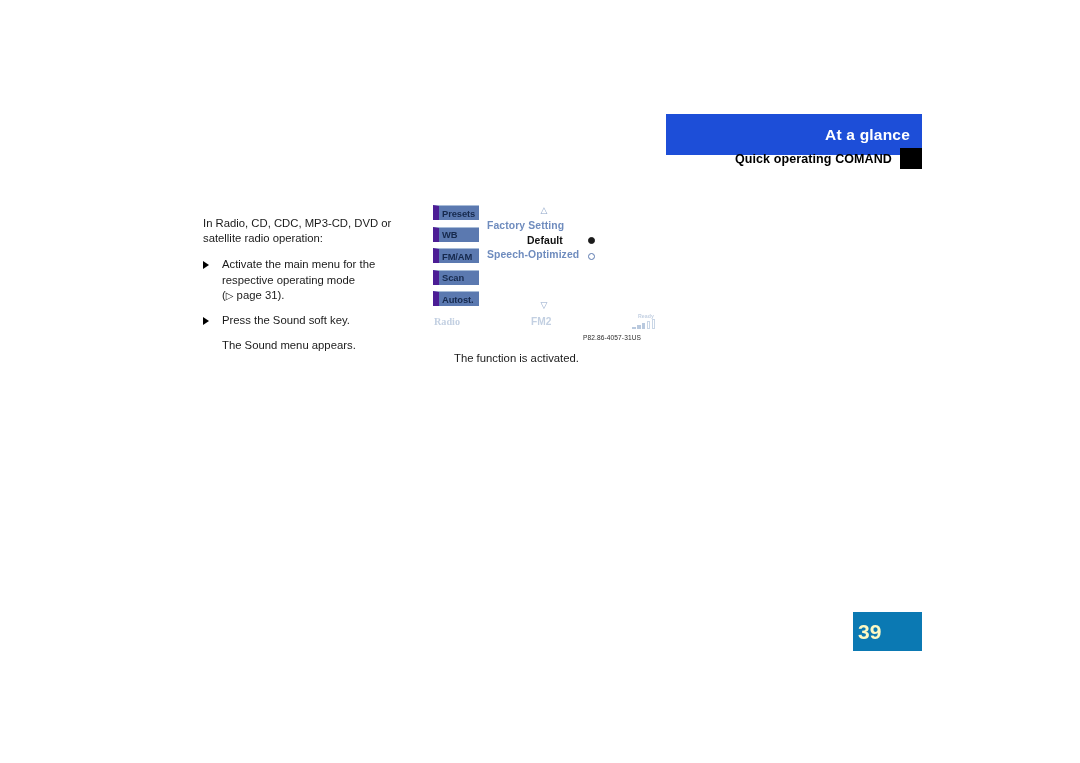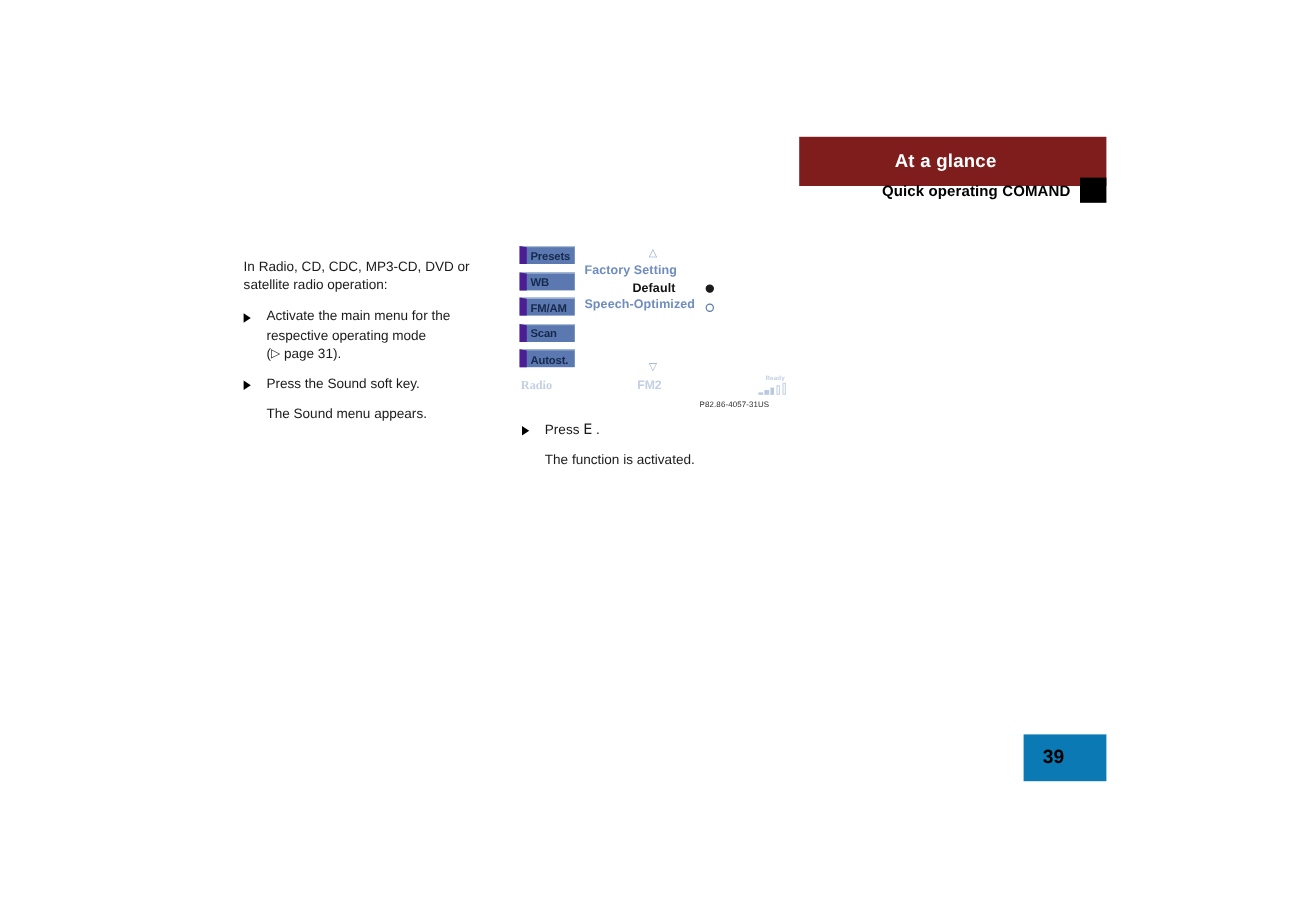--- a/index.html
+++ b/index.html
@@ -16,24 +16,24 @@
     overflow: hidden;
   }
 
   
   #header-band {
     position: absolute;
     left: 666px;
     top: 114px;
     width: 256px;
     height: 41px;
-    background: #7f1d1d;
-    display: flex;
-    align-items: center;
-    justify-content: center;
+    background: #1d4ed8;
+    display: flex;
+    align-items: center;
+    justify-content: flex-end;
   }
   #header-title {
     color: #ffffff;
     font-size: 15.5px;
     font-weight: bold;
     letter-spacing: 0.2px;
     padding-right: 12px;
   }
   #subheader-row {
     position: absolute;
@@ -280,24 +280,24 @@
     position: absolute;
     left: 853px;
     top: 612px;
     width: 69px;
     height: 39px;
     background: #0b79b3;
     display: flex;
     align-items: center;
   }
   #page-number {
-    color: #000000;
-    font-size: 16px;
-    font-weight: bold;
-    padding-left: 16px;
+    color: #fef9c3;
+    font-size: 21px;
+    font-weight: bold;
+    padding-left: 5px;
   }
 </style>
 </head>
 <body>
 
 <div id="header-band">
   <span id="header-title">At a glance</span>
 </div>
 <div id="subheader-row">
   <span id="subheader-title">Quick operating COMAND</span>
@@ -364,23 +364,19 @@
         </span>
     </span>
   </div>
 </div>
 
 <div id="figure-caption">P82.86-4057-31US</div>
 
 <div id="right-column">
 
 
-  <div class="bullet-item">
-    <span class="tri"></span>
-    <span><span>Press</span> <span class="glyph">E</span> <span>.</span></span>
-  </div>
 
   <div class="plain-line">The function is activated.</div>
 </div>
 
 <div id="page-number-box">
   <span id="page-number">39</span>
 </div>
 
 </body></html>

